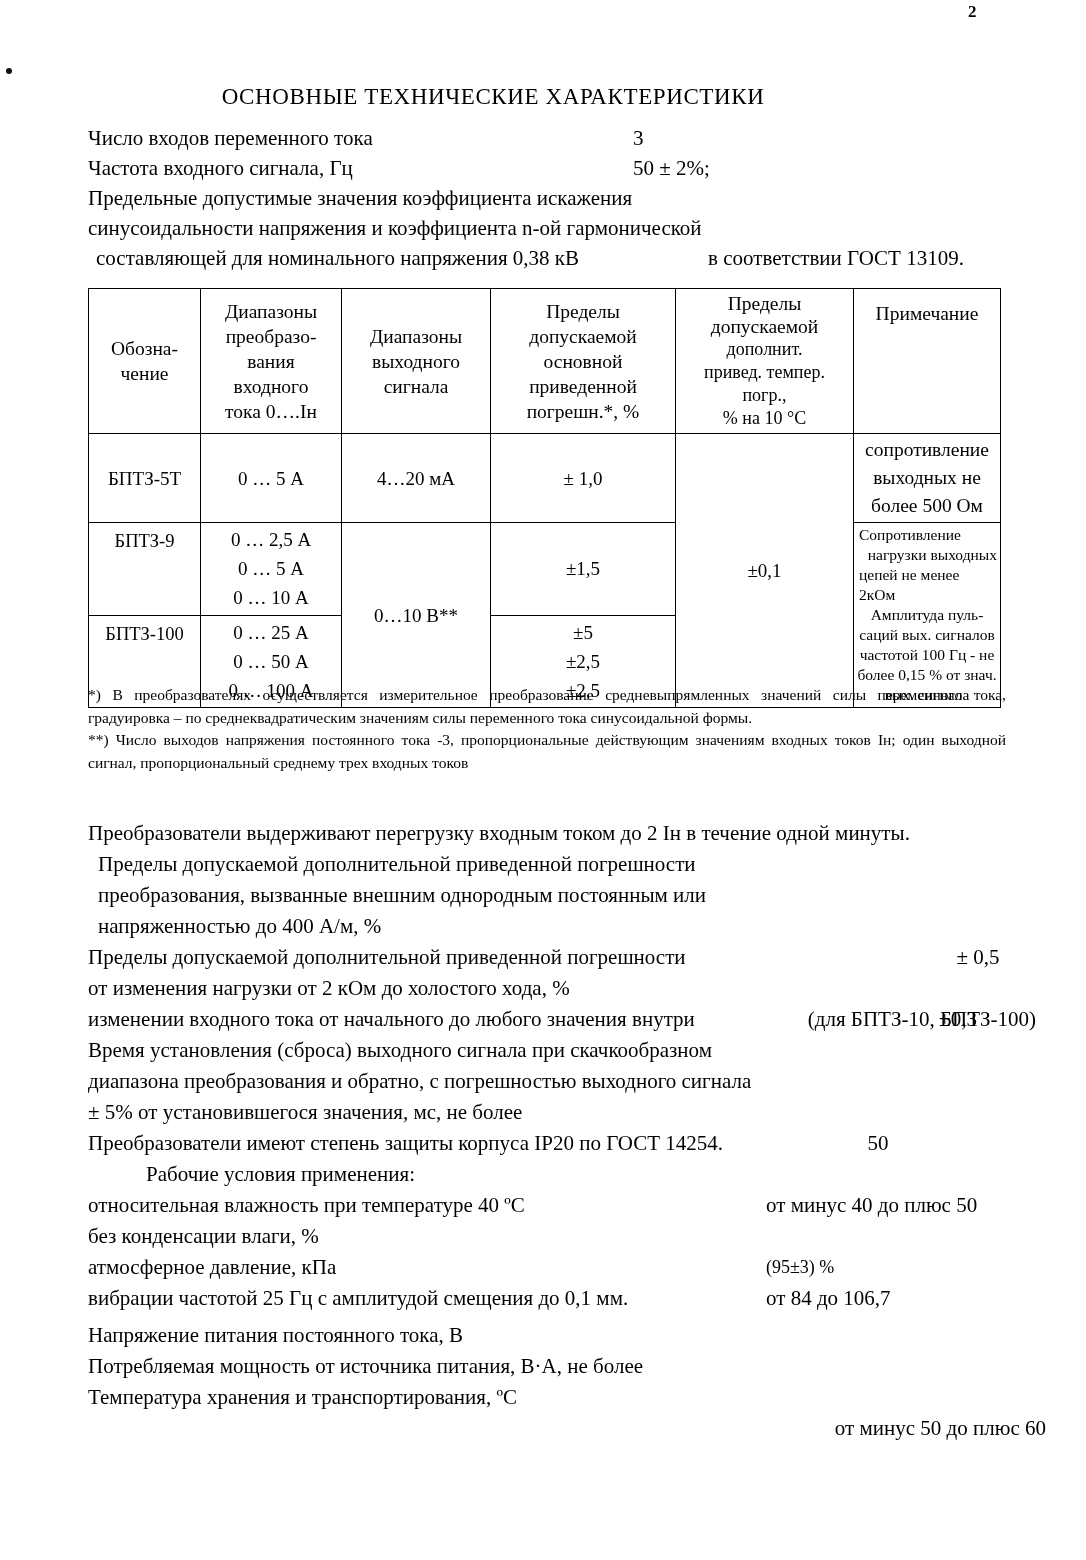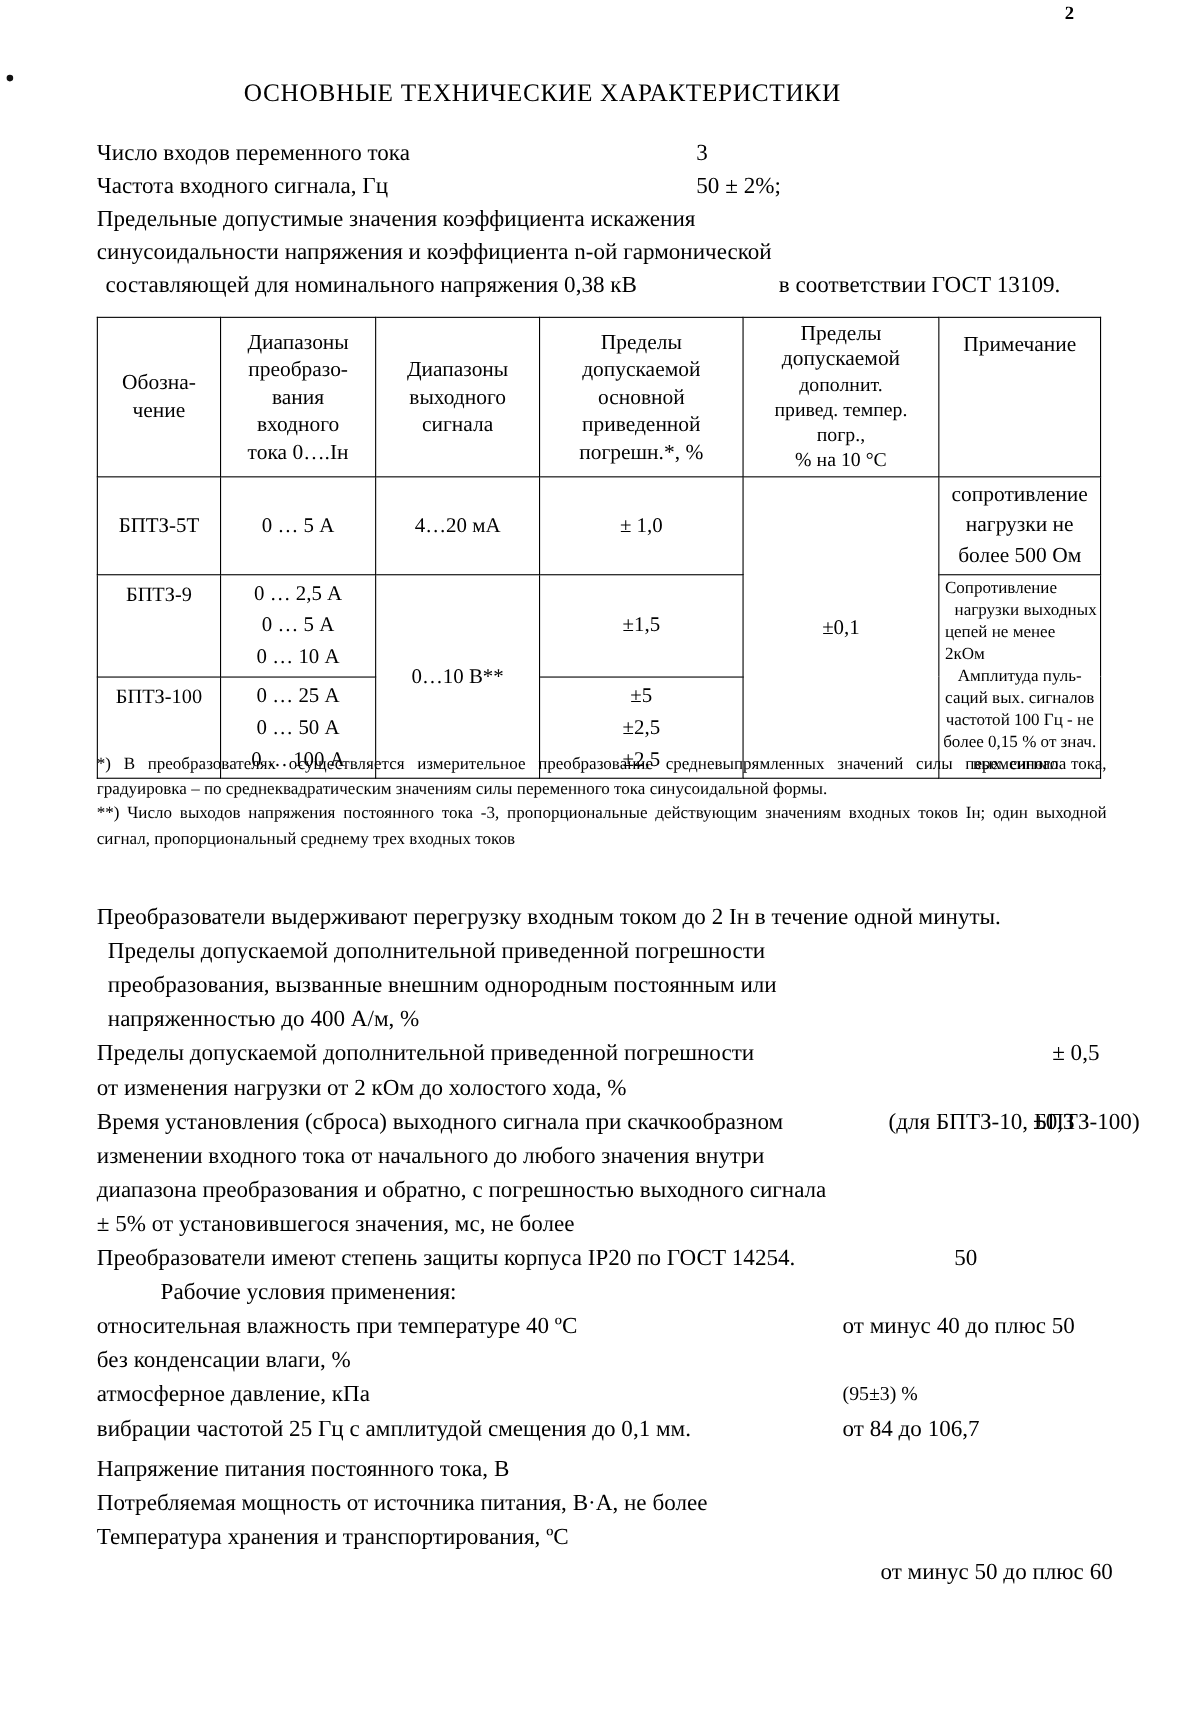--- a/index.html
+++ b/index.html
@@ -36,21 +36,21 @@
     left: 6px;
     top: 68px;
     width: 6px;
     height: 6px;
     background: #111;
     border-radius: 50%;
   }
 
   .doc-title {
     position: absolute;
-    top: 72px;
+    top: 84px;
     left: 0;
     width: 986px;
     text-align: center;
     font-size: 23px;
     letter-spacing: 0.6px;
   }
 
   
   .intro {
     position: absolute;
@@ -249,21 +249,21 @@
         </tr>
 
         <tr class="row-5t">
           <td class="body-cell">БПТЗ-5Т</td>
           <td class="body-cell">0 … 5 А</td>
           <td class="body-cell">4…20 мА</td>
           <td class="body-cell">± 1,0</td>
           <td class="body-cell" rowspan="3">±0,1</td>
           <td class="note-big">
             <div>сопротивление</div>
-            <div>нагрузки не</div>
+            <div>выходных не</div>
             <div>более 500 Ом</div>
           </td>
         </tr>
 
         <tr class="row-10">
           <td class="body-cell left-lbl" style="vertical-align:top;padding-top:4px">БПТЗ-9</td>
           <td class="body-cell">
             <div>0 … 2,5 А</div>
             <div>0 … 5 А</div>
             <div>0 … 10 А</div>
@@ -322,24 +322,24 @@
       <span>Пределы допускаемой дополнительной приведенной погрешности</span>
     </div>
     <div class="bl">
       <span>от изменения нагрузки от 2 кОм до холостого хода, %</span>
       <span class="rv p2">±0,3</span>
     </div>
     <div class="bl">
       <span class="rv-right">(для БПТЗ-10, БПТЗ-100)</span>
     </div>
     <div class="bl">
+      <span>изменении входного тока от начального до любого значения внутри</span>
+    </div>
+    <div class="bl">
       <span>Время установления (сброса) выходного сигнала при скачкообразном</span>
-    </div>
-    <div class="bl">
-      <span>изменении входного тока от начального до любого значения внутри</span>
     </div>
     <div class="bl">
       <span>диапазона преобразования и обратно,  с погрешностью выходного сигнала</span>
     </div>
     <div class="bl">
       <span>± 5% от установившегося значения, мс, не более</span>
       <span class="rv p3">50</span>
     </div>
     <div class="bl">
       <span>Преобразователи имеют степень защиты корпуса IP20 по ГОСТ 14254.</span>
@@ -365,17 +365,17 @@
       <span>вибрации частотой 25 Гц с амплитудой смещения до 0,1 мм.</span>
     </div>
     <div class="bl" style="margin-top:6px">
       <span>Напряжение питания постоянного тока, В</span>
     </div>
     <div class="bl">
       <span>Потребляемая мощность от источника питания, В·А, не более</span>
     </div>
     <div class="bl">
       <span> Температура хранения и транспортирования, ºС</span>
-      <span class="rv" style="left:678px;width:280px;text-align:center">от минус 50 до плюс 60</span>
+      <span class="rv" style="left:678px;width:280px;text-align:right">от минус 50 до плюс 60</span>
     </div>
   </div>
 
 </div>
 
 </body></html>

